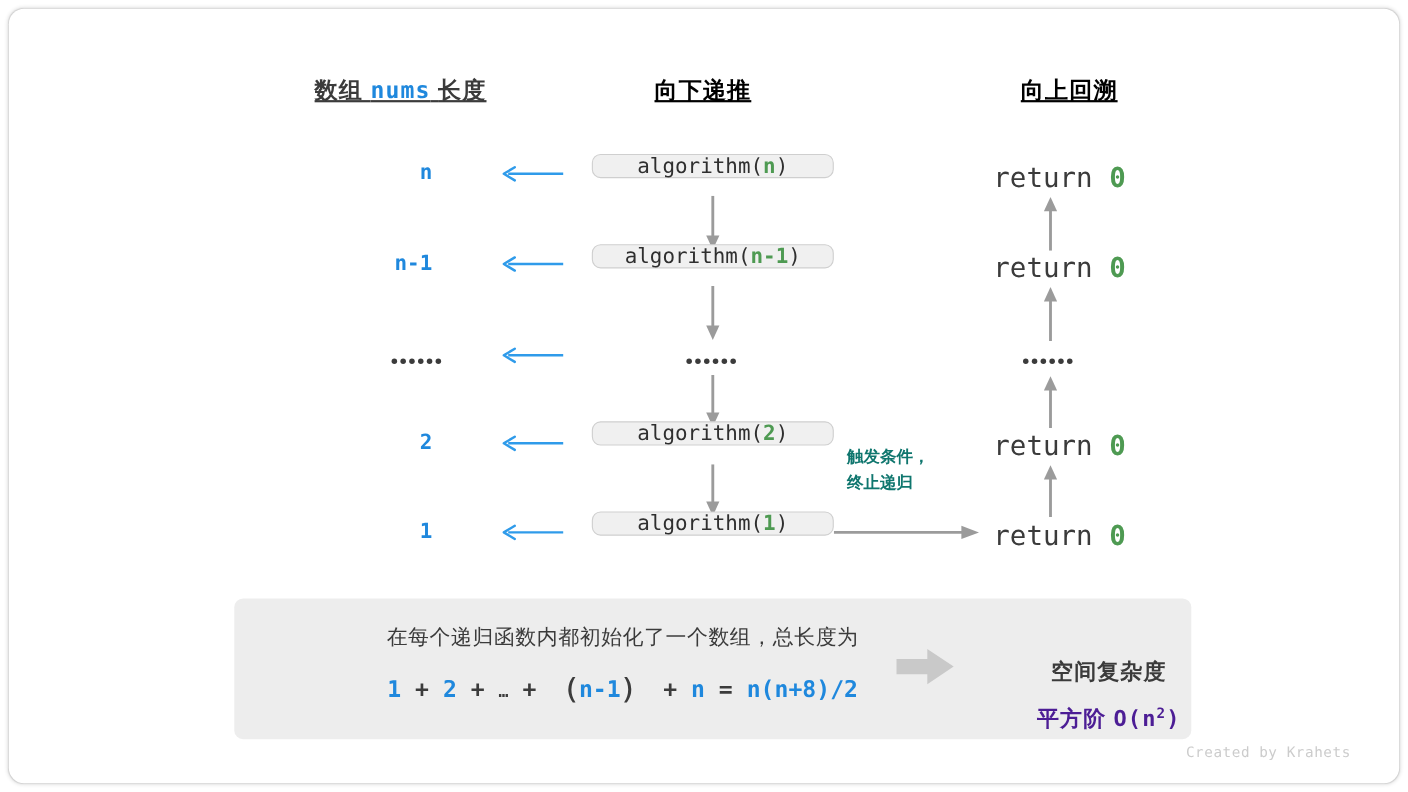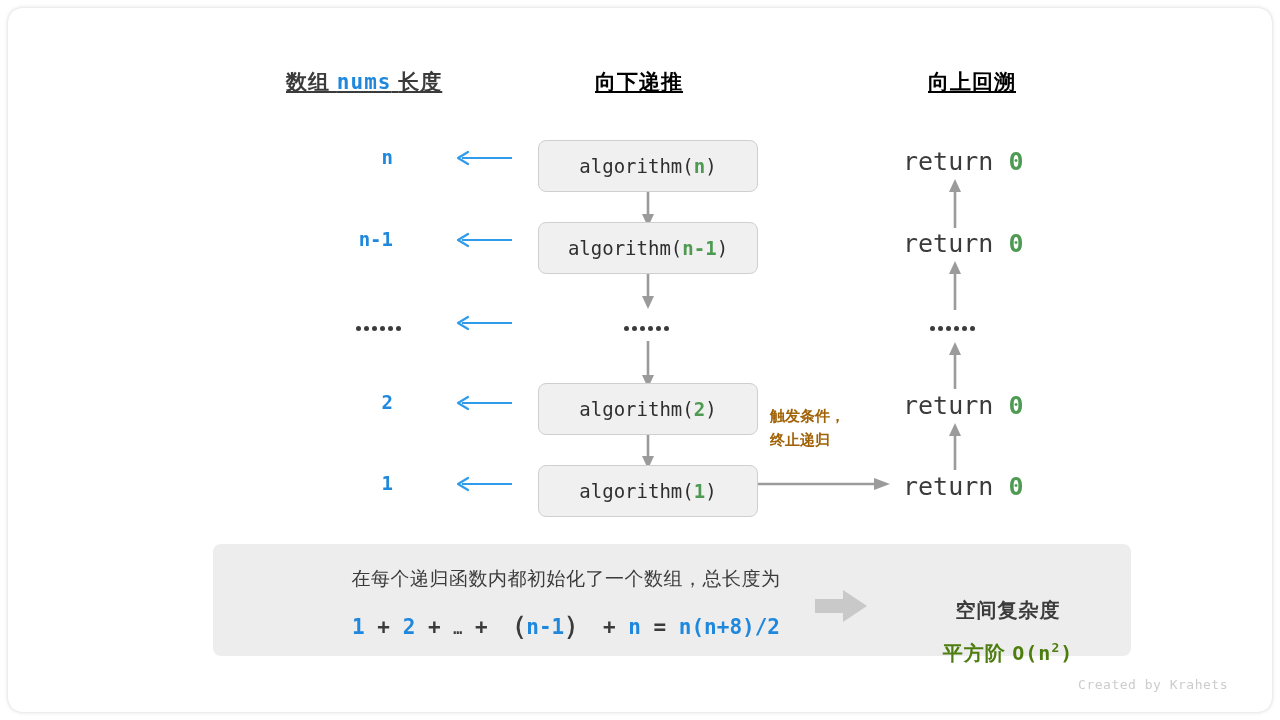--- a/index.html
+++ b/index.html
@@ -69,21 +69,21 @@
 
   
   .blue-arrow { position: absolute; }
 
   
   .code-box {
     position: absolute;
     background: #f0f0f0;
     border: 1.6px solid #cfcfcf;
     border-radius: 8px;
-    height: 52px;
+    height: 22px;
     display: flex;
     align-items: center;
     justify-content: center;
     font-family: "DejaVu Sans Mono", monospace;
     font-size: 19px;
     color: #2f2f2f;
     box-sizing: border-box;
     white-space: nowrap;
   }
   .code-box .arg { color: #4e9a52; font-weight: bold; }
@@ -94,37 +94,36 @@
     font-family: "DejaVu Sans Mono", monospace;
     font-size: 25px;
     color: #3b3b3b;
     white-space: nowrap;
   }
   .ret .zero { color: #4e9a52; font-weight: bold; }
 
   
   .note {
     position: absolute;
-    color: #a16207;
+    color: #0f766e;
     font-weight: bold;
     font-size: 15px;
     line-height: 24px;
     white-space: nowrap;
   }
 
   
   #summary {
     position: absolute;
     left: 205px;
     top: 536px;
     width: 870px;
-    height: 112px;
+    height: 128px;
     background: #ededed;
     border-radius: 8px;
-    padding-left: 48px;
   }
   #summary-text {
     position: absolute;
     left: 28px;
     top: 22px;
     width: 650px;
     text-align: center;
   }
   .sum-line1 {
     color: #3b3b3b;
@@ -157,21 +156,21 @@
     font-weight: bold;
     font-size: 20px;
     color: #3b3b3b;
     letter-spacing: 1px;
     white-space: nowrap;
   }
   .sum-complexity {
     margin-top: 16px;
     font-weight: bold;
     font-size: 20px;
-    color: #4d7c0f;
+    color: #4c1d95;
     letter-spacing: 1px;
     white-space: nowrap;
   }
   .sum-complexity .mono { font-family: "DejaVu Sans Mono", monospace; }
   .sup { font-size: 13px; vertical-align: super; }
 
   
   #credit {
     position: absolute;
     right: 44px;

